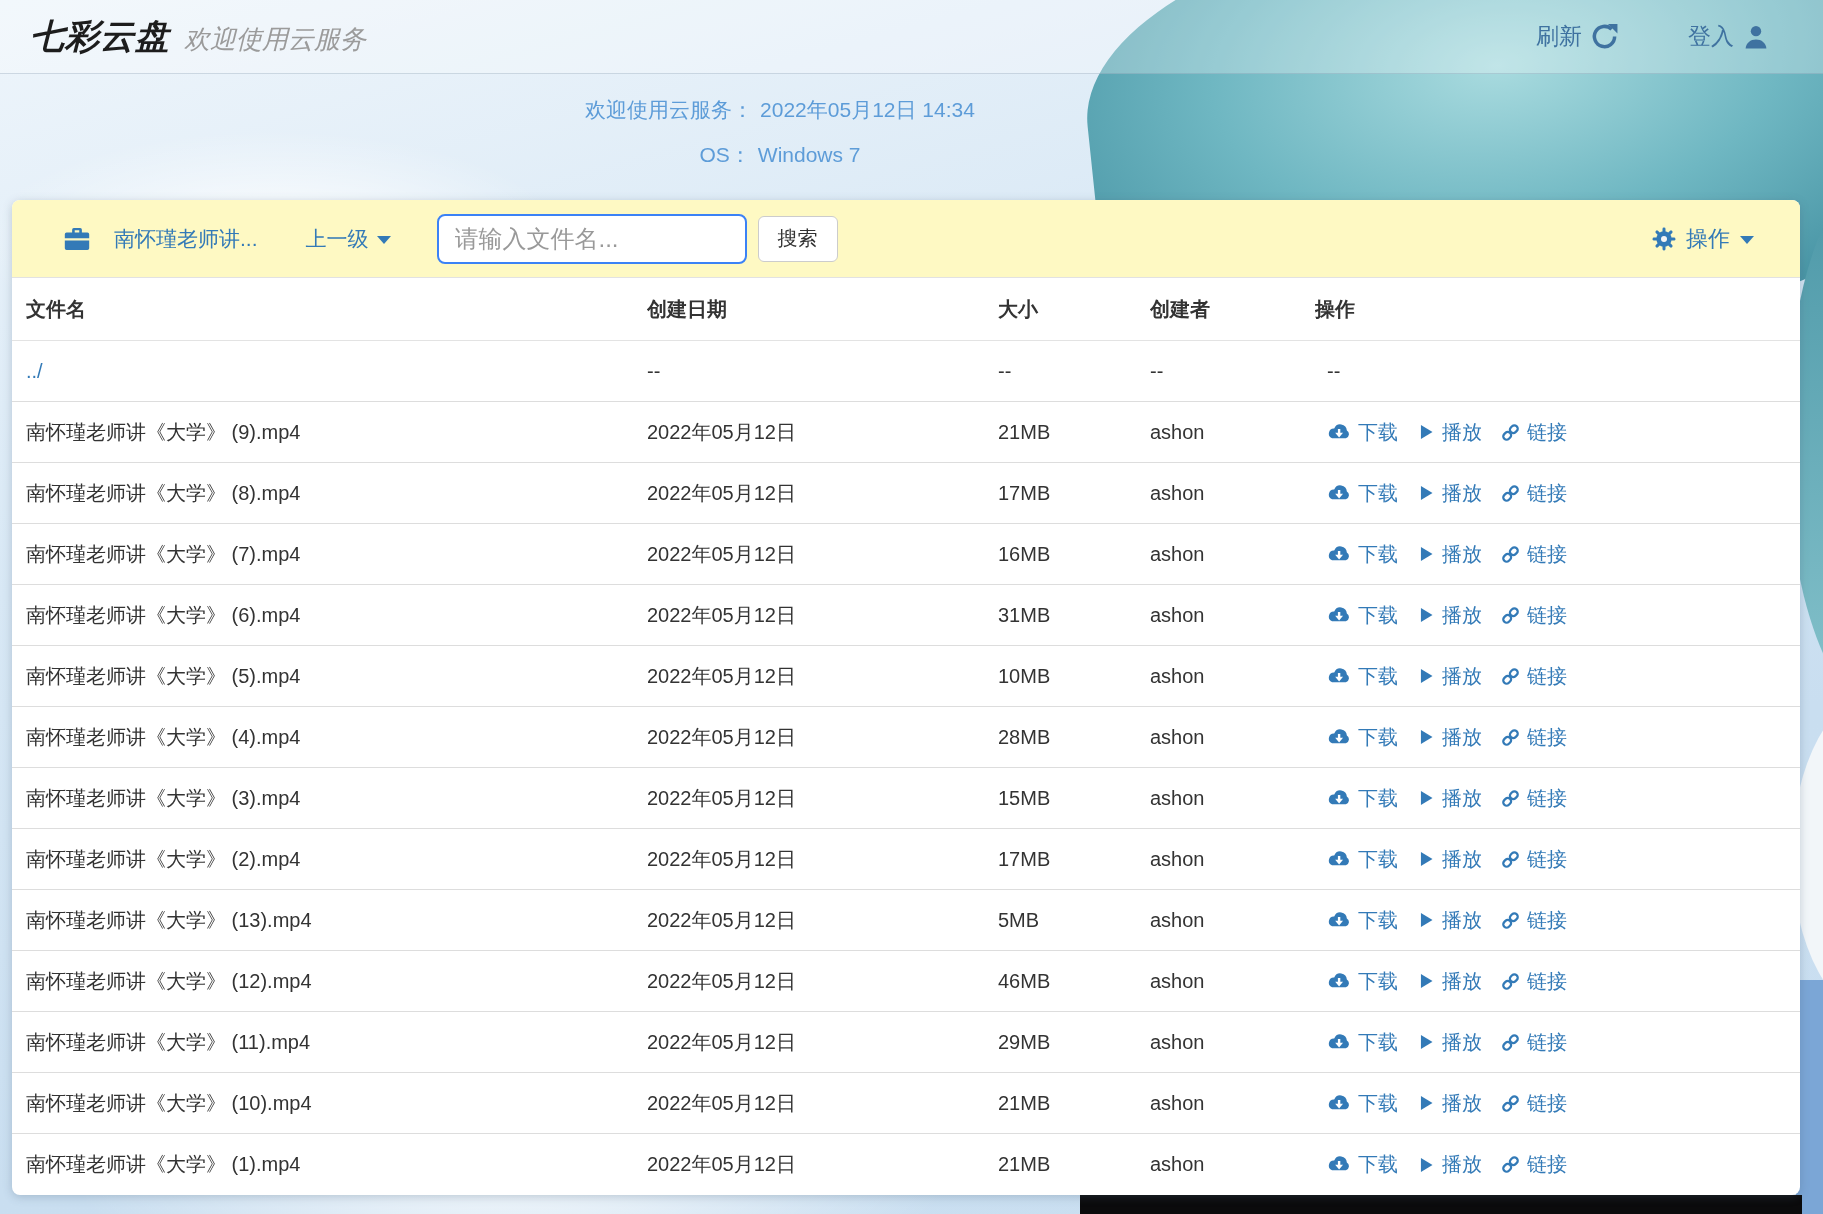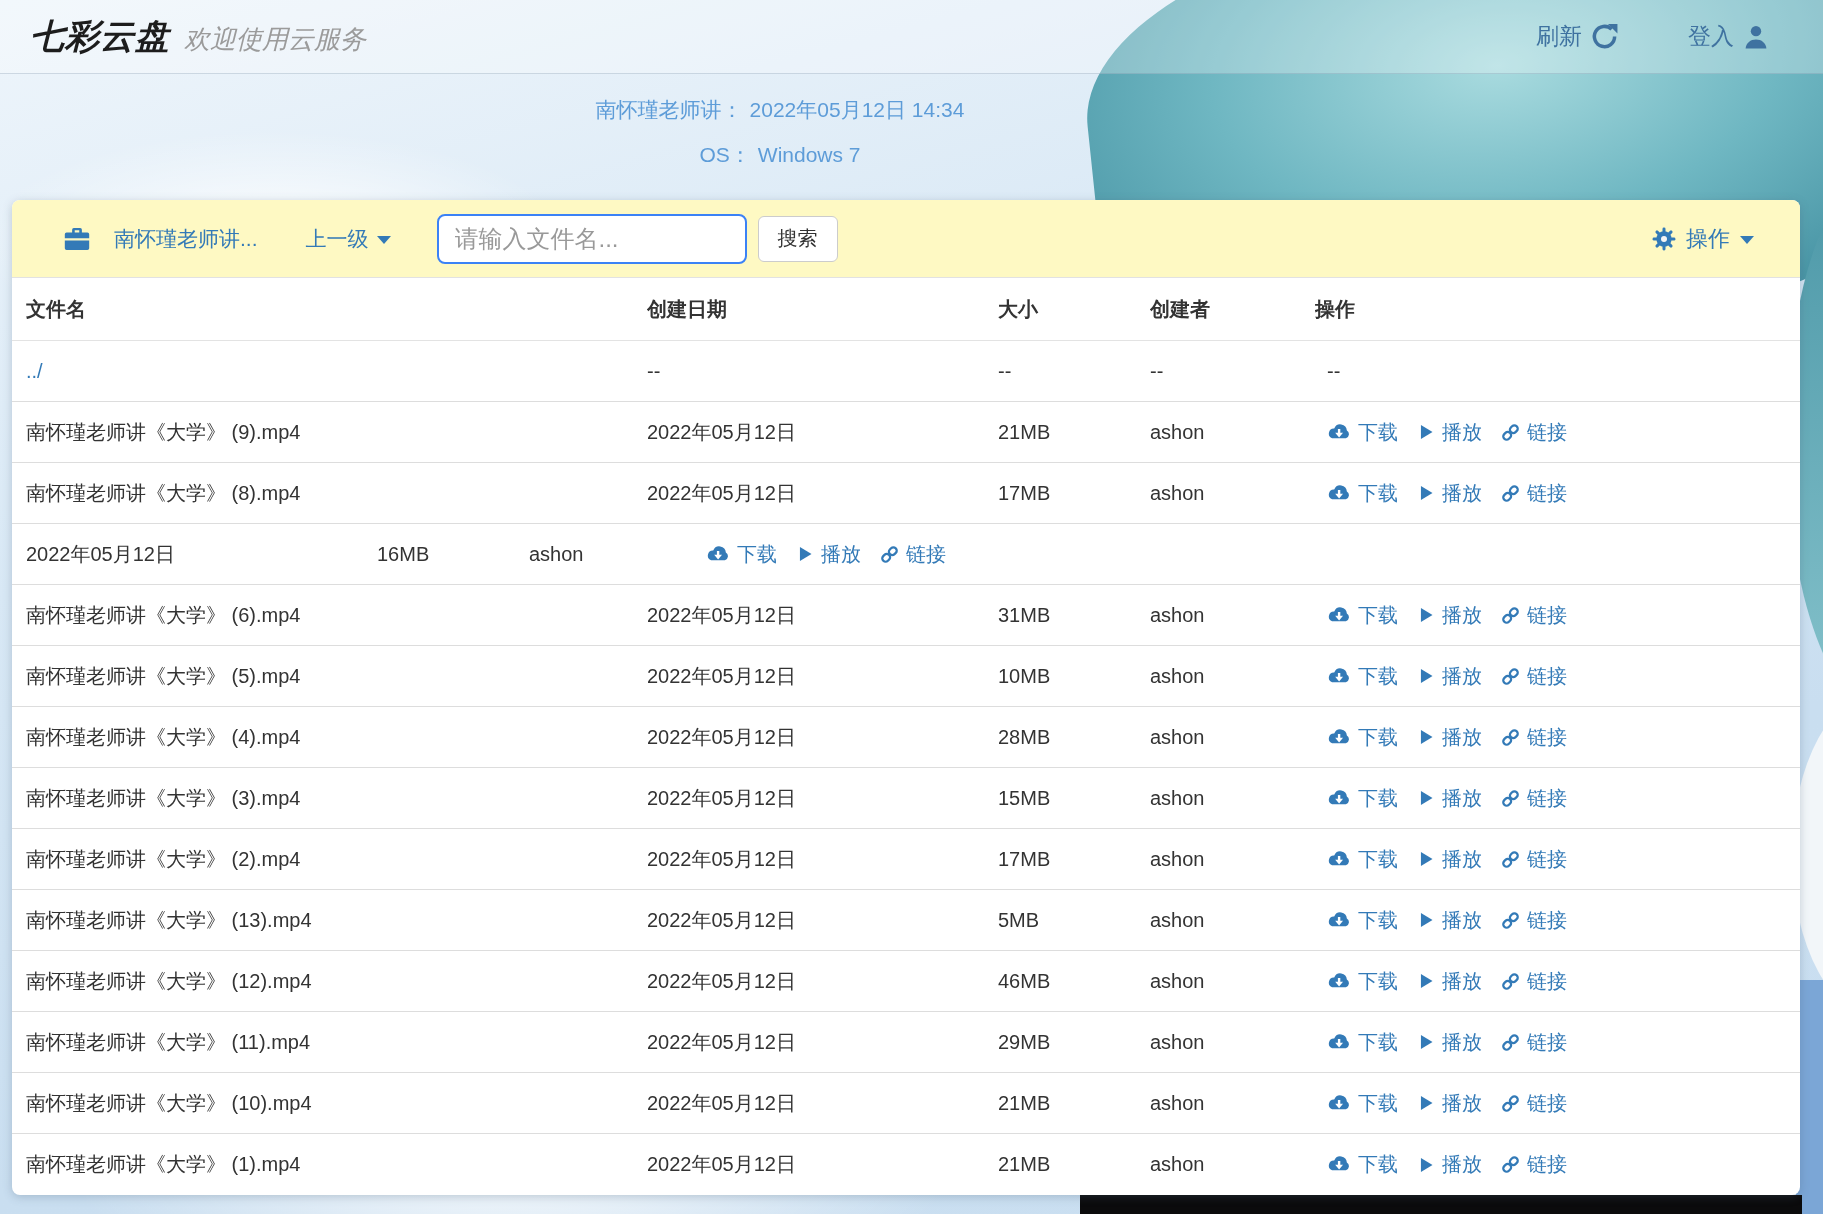--- a/index.html
+++ b/index.html
@@ -112,21 +112,21 @@
           <circle cx="8" cy="4.4" r="3.2"></circle>
           <path d="M1.6 15c.3-3.4 3-5.5 6.4-5.5s6.1 2.1 6.4 5.5z"></path>
         </svg>
       </span>
     </a>
   </div>
 </header>
 
 <div class="sync">
   <div class="sync-line">
-    <span>南怀瑾老师讲：</span><span class="val">2022年05月12日 14:34</span>
+    <span>欢迎使用云服务：</span><span class="val">2022年05月12日 14:34</span>
   </div>
   <div class="sync-line">
     <span>OS：</span><span class="val">Windows 7</span>
   </div>
 </div>
 
 <main class="panel">
   <div class="toolbar">
     <span class="icon" style="color:var(--accent)">
       <svg width="26" height="26" viewBox="0 0 16 16" fill="currentColor">
@@ -244,20 +244,21 @@
               <rect x="5.2" y="8.5" width="5.6" height="6.9" rx="2.7"></rect>
             </g>
           </svg>
         </span>
         <span>链接</span>
       </a>
     </div>
   </div>
 
   <div class="row">
+    <div class="cell name">南怀瑾老师讲《大学》 (7).mp4</div>
     <div class="cell date">2022年05月12日</div>
     <div class="cell size">16MB</div>
     <div class="cell creator">ashon</div>
     <div class="cell actions">
       <a class="act">
         <span class="icon">
           <svg width="24" height="17" viewBox="0 0 22 15" fill="currentColor">
             <path d="M18.2 5.6A6 6 0 0 0 6.6 3.9 4.6 4.6 0 0 0 4.7 12.8h12.6a4 4 0 0 0 .9-7.2z"></path>
             <path fill="#fff" d="M10 4.2h2.2v3.6h2.5L11.1 12 7.5 7.8H10z"></path>
           </svg>

